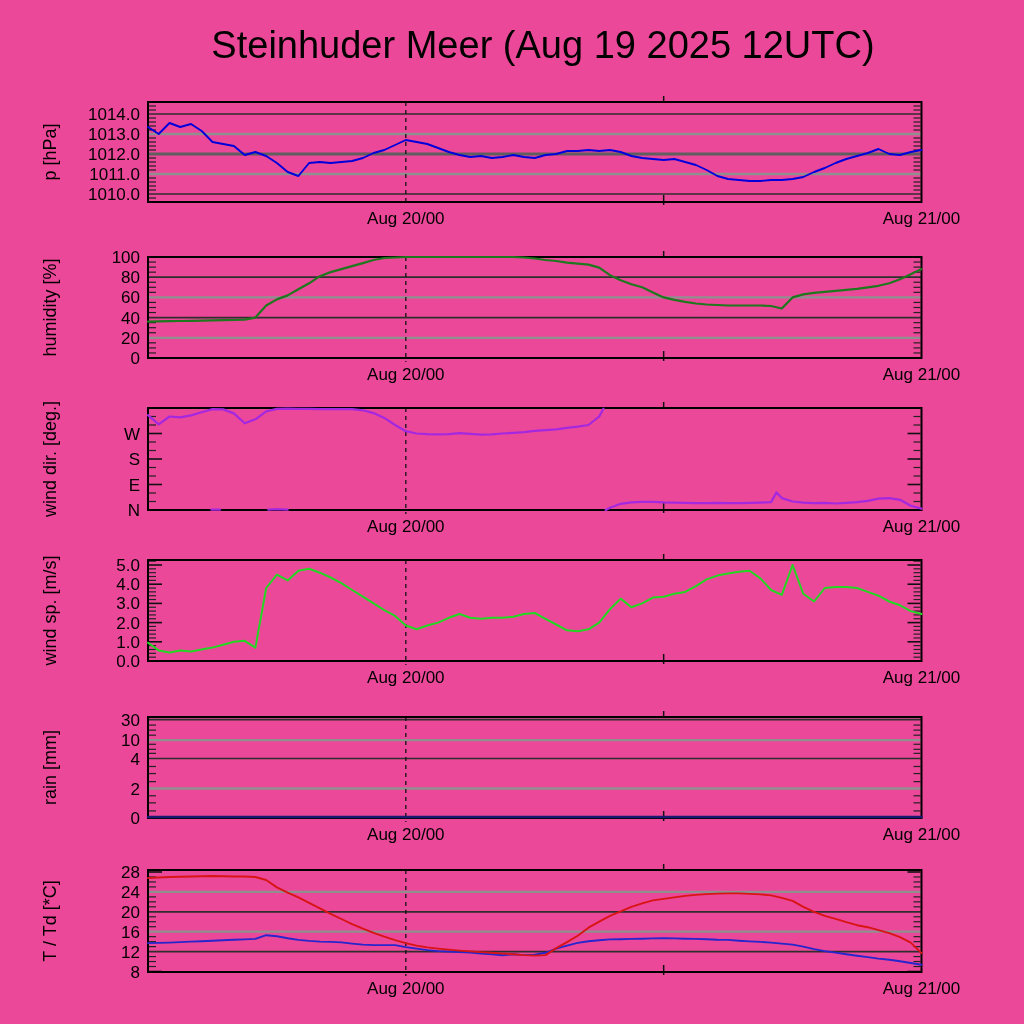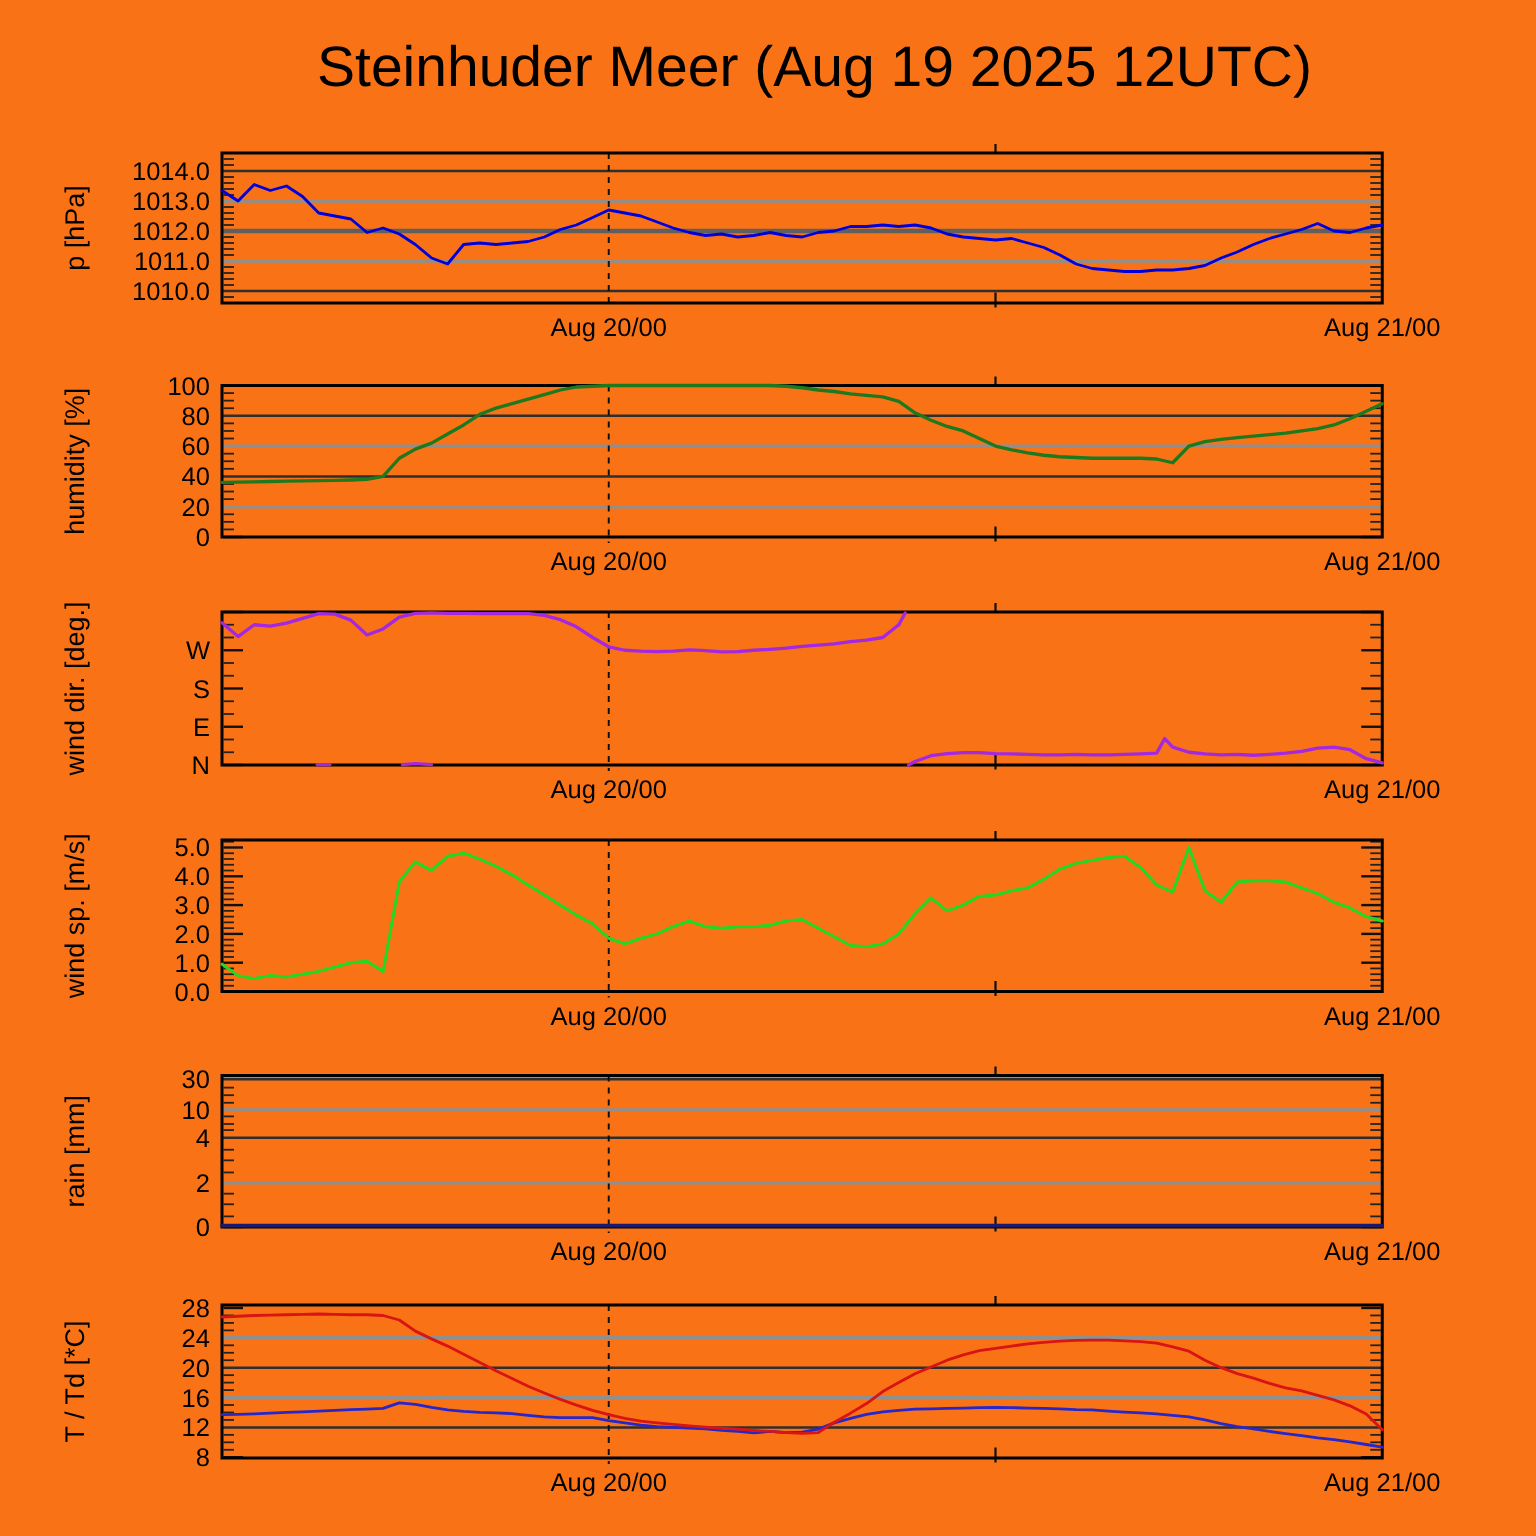--- a/index.html
+++ b/index.html
@@ -1,16 +1,16 @@
 <!DOCTYPE html>
 <html><head>
 <meta charset="utf-8">
 <style>
   html,body{margin:0;padding:0;background:#fff;}
-  #page{position:relative;width:1024px;height:1024px;background:#f97316;overflow:hidden;
+  #page{position:relative;width:1024px;height:1024px;background:#ec4899;overflow:hidden;
         font-family:"Liberation Sans", sans-serif;}
   #chart-title{position:absolute;top:24px;left:0;width:1024px;box-sizing:border-box;
         padding-left:62px;text-align:center;font-size:38px;color:#000;letter-spacing:0px;}
   svg text{font-family:"Liberation Sans", sans-serif;fill:#000;}
 </style>
 </head>
 <body>
 
 <div id="page">
   <div id="chart-title">Steinhuder Meer (Aug 19 2025 12UTC)</div>

